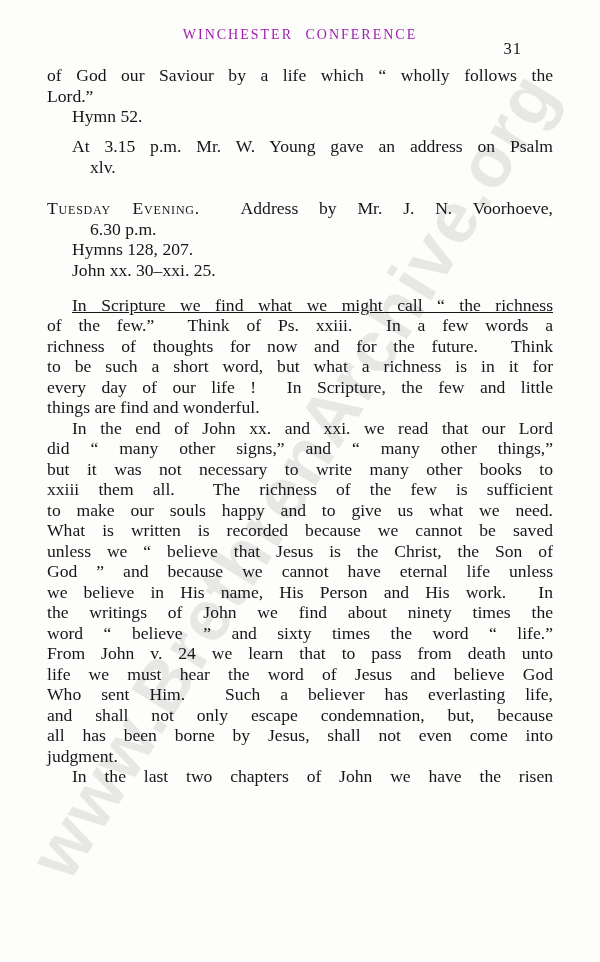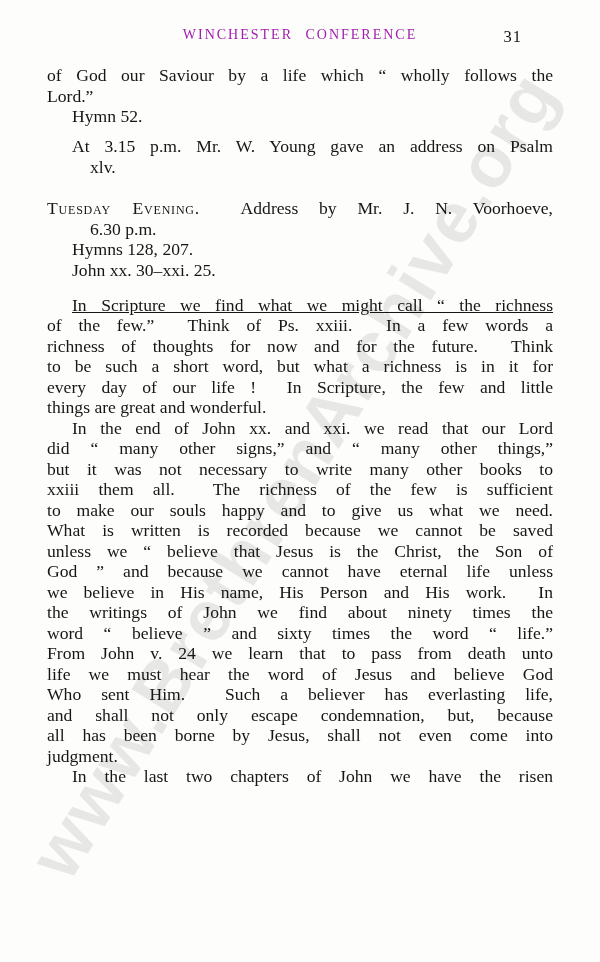--- a/index.html
+++ b/index.html
@@ -37,21 +37,21 @@
   .running-title {
     text-align: center;
     font-size: 14px;
     letter-spacing: 2px;
     word-spacing: 7px;
     color: #a21caf;
   }
   .page-number {
     position: absolute;
     right: 31px;
-    top: 0;
+    top: 12px;
     font-size: 16.5px;
     letter-spacing: 1px;
     color: #141414;
   }
   .page-body {
     position: absolute;
     top: 65px;
     left: 47px;
     width: 506px;
     font-size: 17.6px;
@@ -98,21 +98,21 @@
       <div class="line ind2"><span class="">xlv.</span></div>
       <div class="line justify sp-large"><span class="smallcaps">Tuesday Evening.</span><span class="">  </span><span class="italic">Address</span><span class=""> by Mr. J. N. Voorhoeve,</span></div>
       <div class="line ind2"><span class="">6.30 p.m.</span></div>
       <div class="line ind1"><span class="">Hymns 128, 207.</span></div>
       <div class="line ind1"><span class="">John xx. 30–xxi. 25.</span></div>
       <div class="line justify ind1 sp-medium"><span class="">In Scripture we find what we might call “ the richness</span></div>
       <div class="line justify"><span class="">of the few.”  Think of Ps. xxiii.  In a few words a</span></div>
       <div class="line justify"><span class="">richness of thoughts for now and for the future.  Think</span></div>
       <div class="line justify"><span class="">to be such a short word, but what a richness is in it for</span></div>
       <div class="line justify"><span class="">every day of our life !  In Scripture, the few and little</span></div>
-      <div class="line"><span class="">things are great and wonderful.</span></div>
+      <div class="line"><span class="">things are find and wonderful.</span></div>
       <div class="line justify ind1"><span class="">In the end of John xx. and xxi. we read that our Lord</span></div>
       <div class="line justify"><span class="">did “ many other signs,” and “ many other things,”</span></div>
       <div class="line justify"><span class="">but it was not necessary to write many other books to</span></div>
       <div class="line justify"><span class="">xxiii them all.  The richness of the few is sufficient</span></div>
       <div class="line justify"><span class="">to make our souls happy and to give us what we need.</span></div>
       <div class="line justify"><span class="">What is written is recorded because we cannot be saved</span></div>
       <div class="line justify"><span class="">unless we “ believe that Jesus is the Christ, the Son of</span></div>
       <div class="line justify"><span class="">God ” and because we cannot have eternal life unless</span></div>
       <div class="line justify"><span class="">we believe in His name, His Person and His work.  In</span></div>
       <div class="line justify"><span class="">the writings of John we find about ninety times the</span></div>

